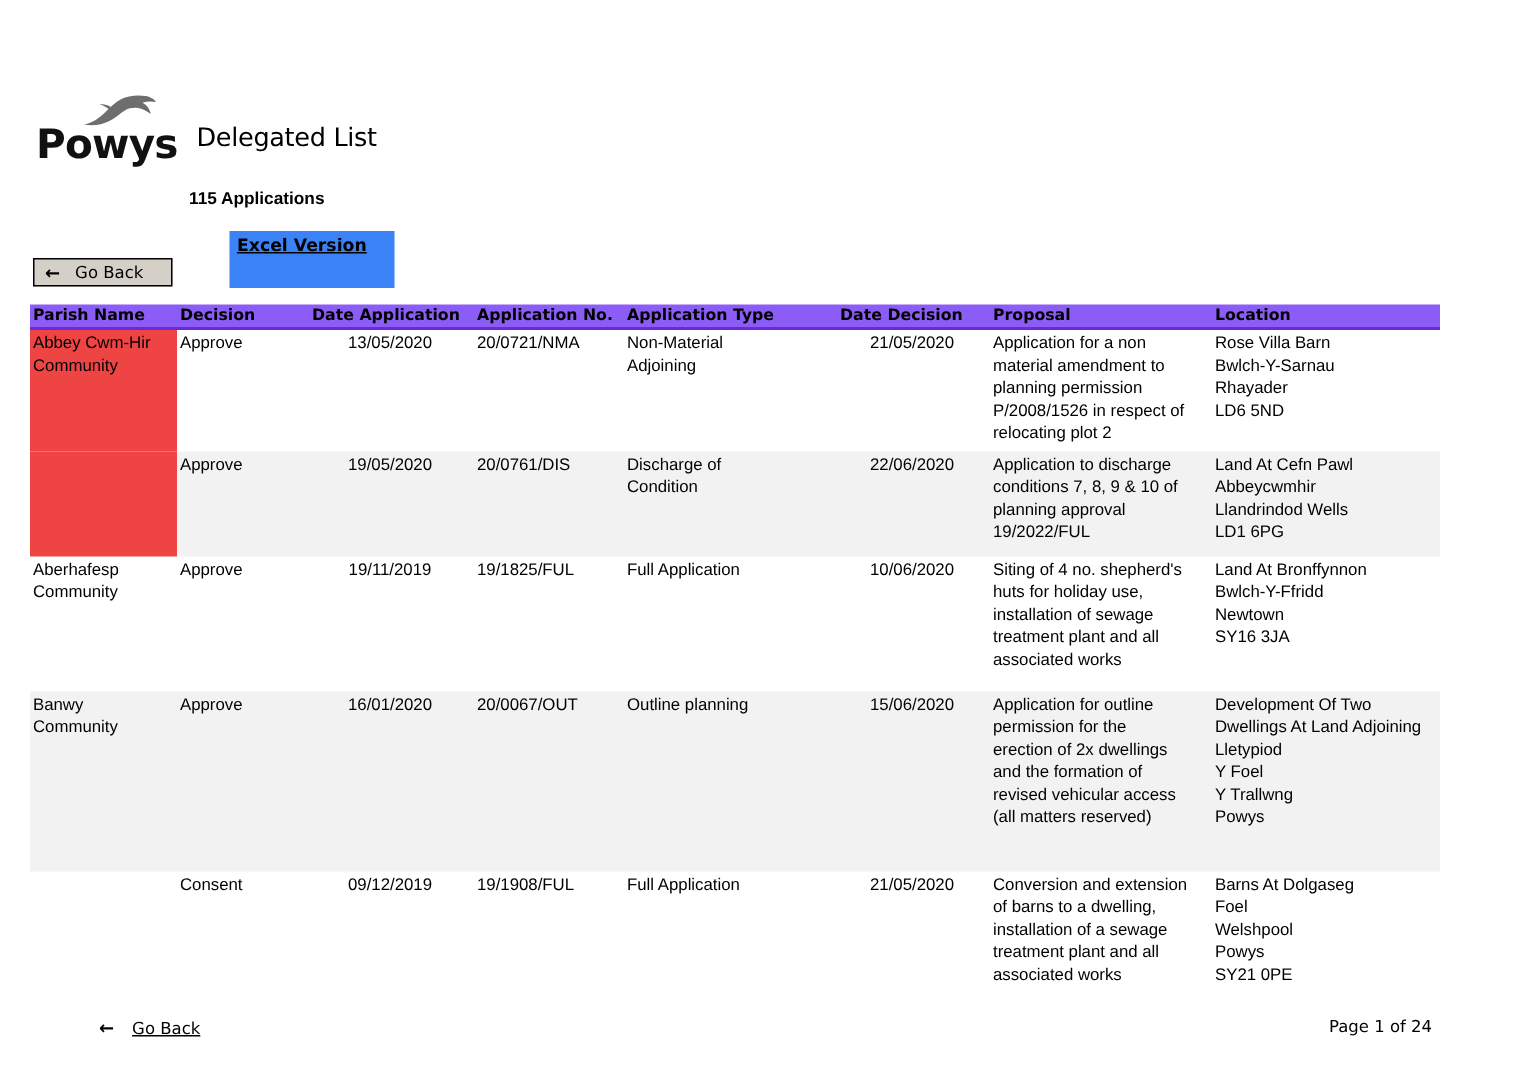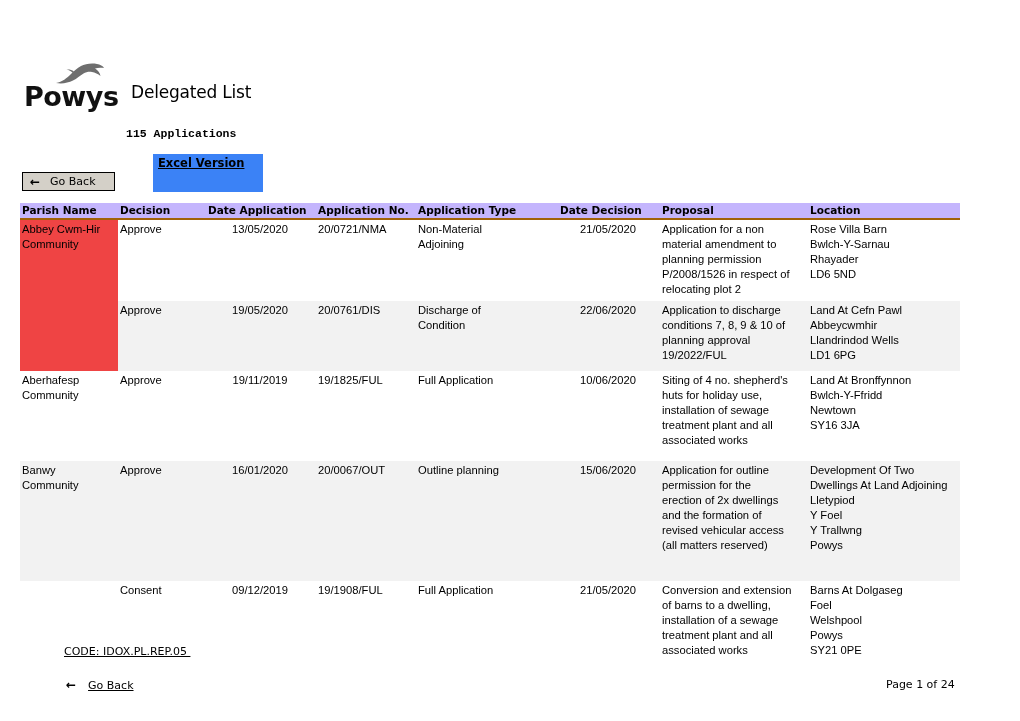--- a/index.html
+++ b/index.html
@@ -52,21 +52,21 @@
     top: 82px;
     font-family: "DejaVu Sans", sans-serif;
     font-size: 17px;
     font-weight: normal;
     letter-spacing: -0.2px;
   }
   #app-count {
     position: absolute;
     left: 126px;
     top: 127px;
-    font-family: Liberation Mono, monospace;
+    font-family: Liberation Sans, sans-serif;
     font-size: 11.5px;
     font-weight: bold;
   }
 
   
   #excel-box {
     position: absolute;
     left: 153px;
     top: 154px;
     width: 110px;
@@ -115,27 +115,27 @@
   
   #report-table {
     position: absolute;
     left: 20px;
     top: 203px;
     width: 940px;
     border-collapse: collapse;
     table-layout: fixed;
   }
   #report-table th {
-    background: #c4b5fd;
+    background: #8b5cf6;
     font-family: "DejaVu Sans", sans-serif;
     font-size: 10.5px;
     font-weight: bold;
     text-align: left;
     padding: 1px 0 2px 2px;
-    border-bottom: 2px solid #a16207;
+    border-bottom: 2px solid #6d28d9;
     vertical-align: bottom;
     white-space: nowrap;
   }
   #report-table td {
     font-family: "Liberation Sans", sans-serif;
     font-size: 11.2px;
     line-height: 15px;
     vertical-align: top;
     padding: 2px 4px 2px 2px;
     border: none;
@@ -480,21 +480,20 @@
             <div>Welshpool</div>
             <div>Powys</div>
             <div>SY21 0PE</div>
           </div>
         </td>
       </tr>
     </tbody>
 </table>
 
 <div id="footer-code">
-  <div>CODE: IDOX.PL.REP.05 </div>
 </div>
 
 <div id="go-back-bottom">
   <span class="arrow">←</span>
   <span class="glabel">Go Back</span>
 </div>
 
 <div id="page-number">Page 1 of 24</div>
 
 </body></html>

